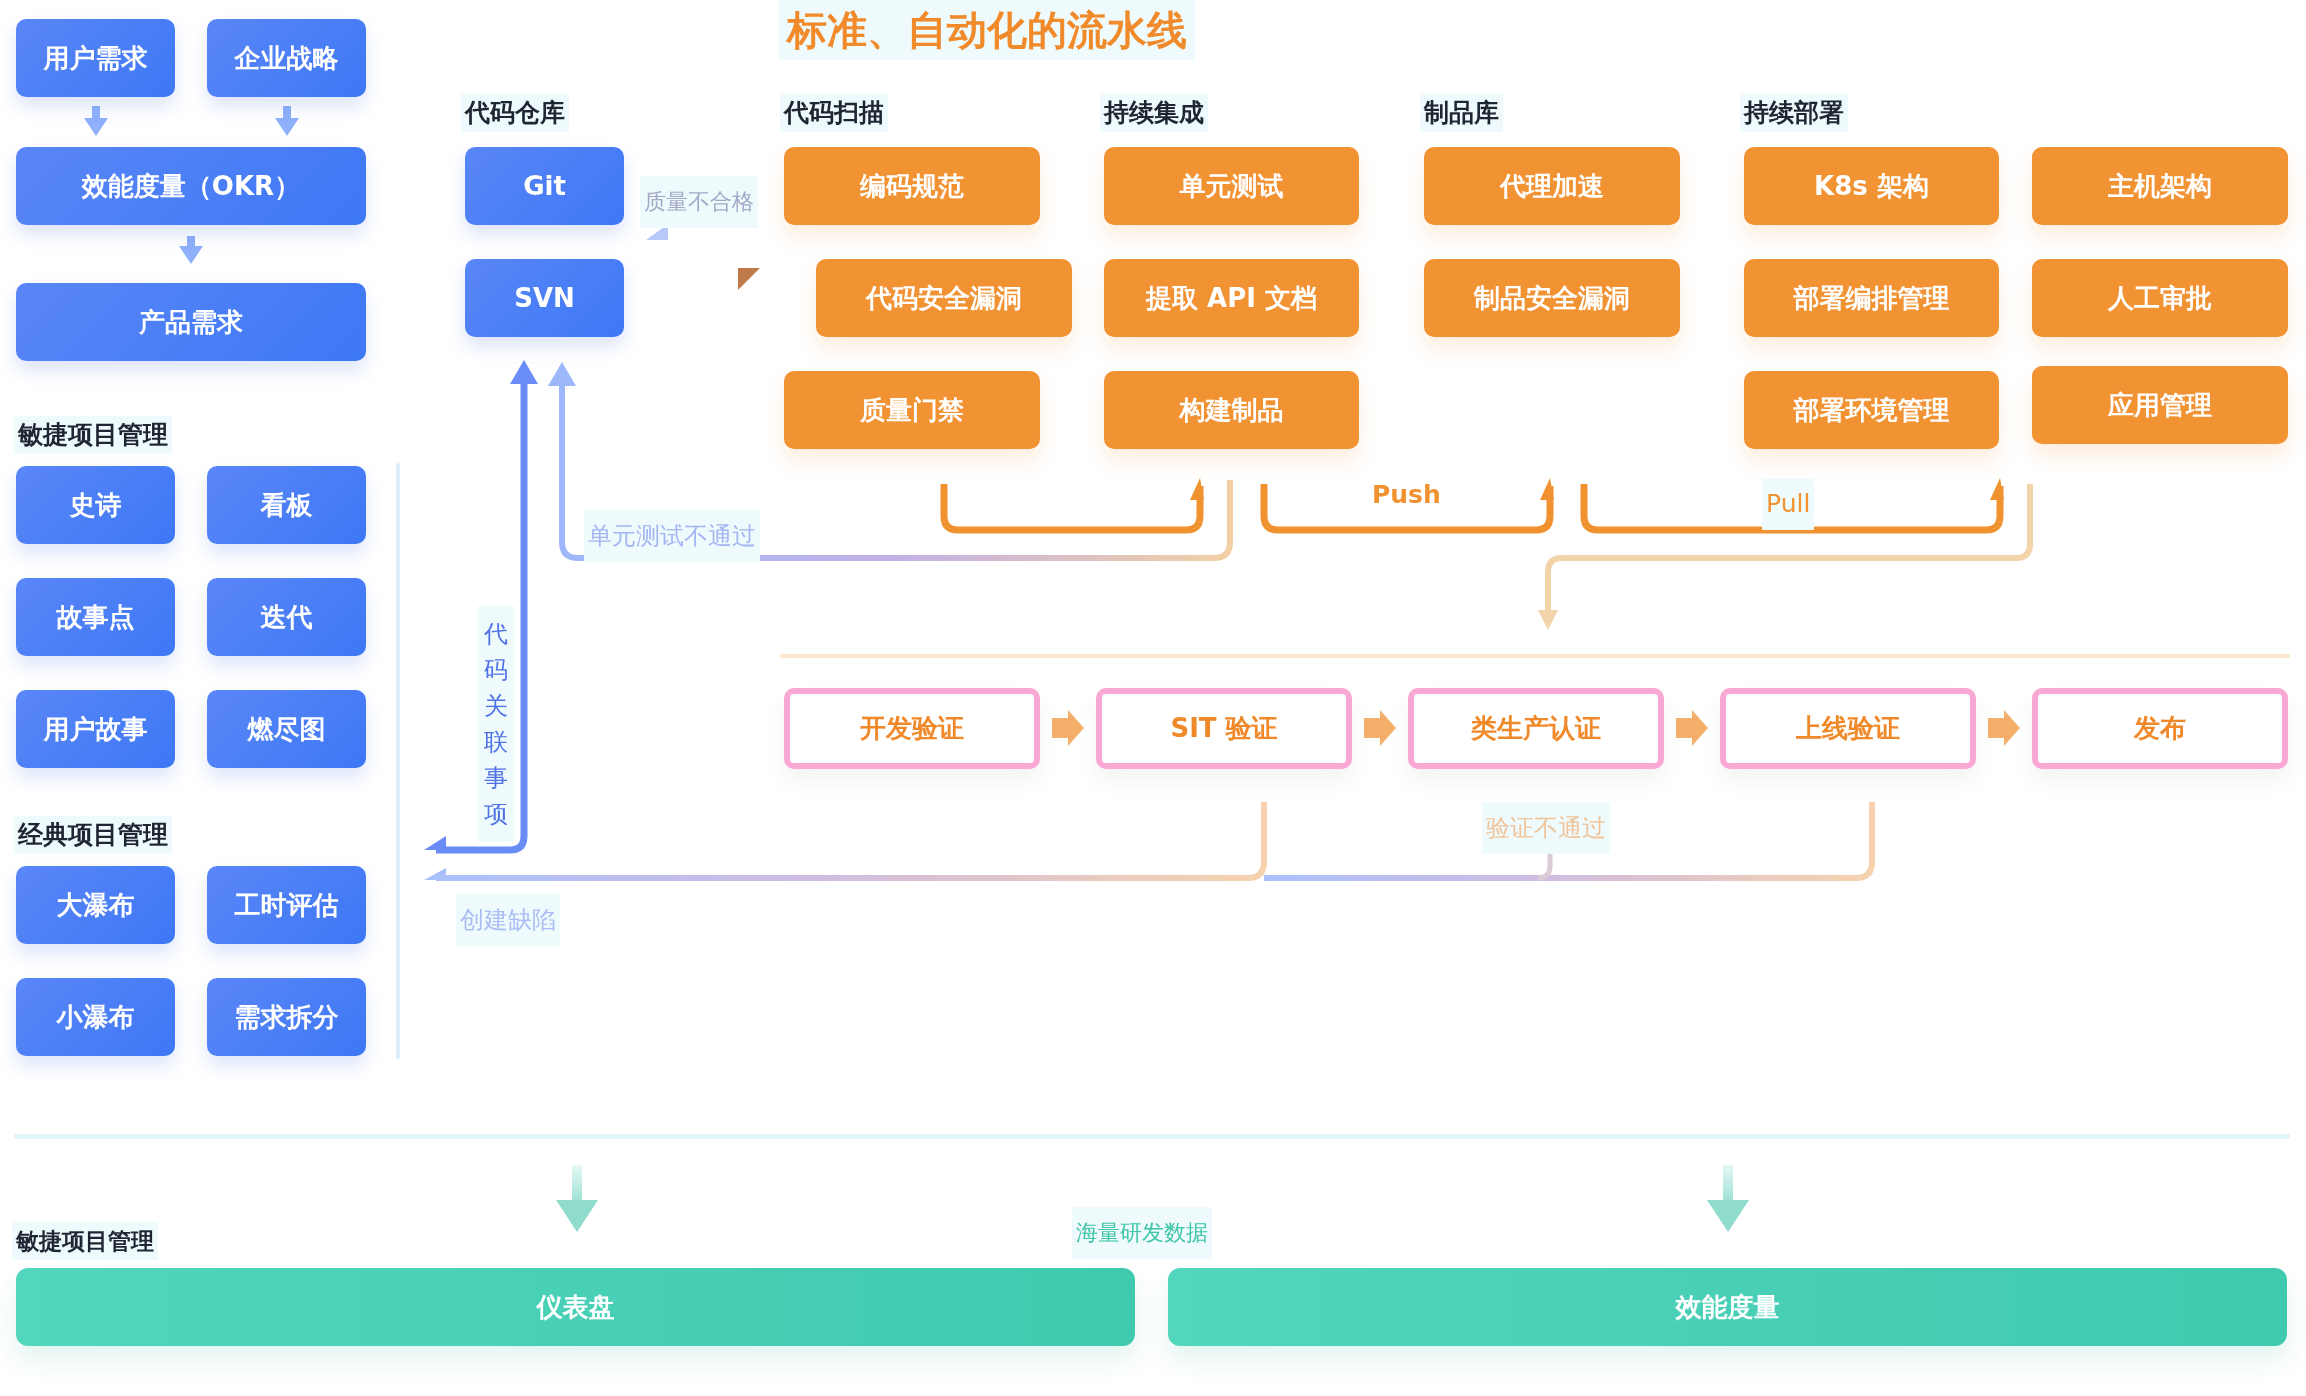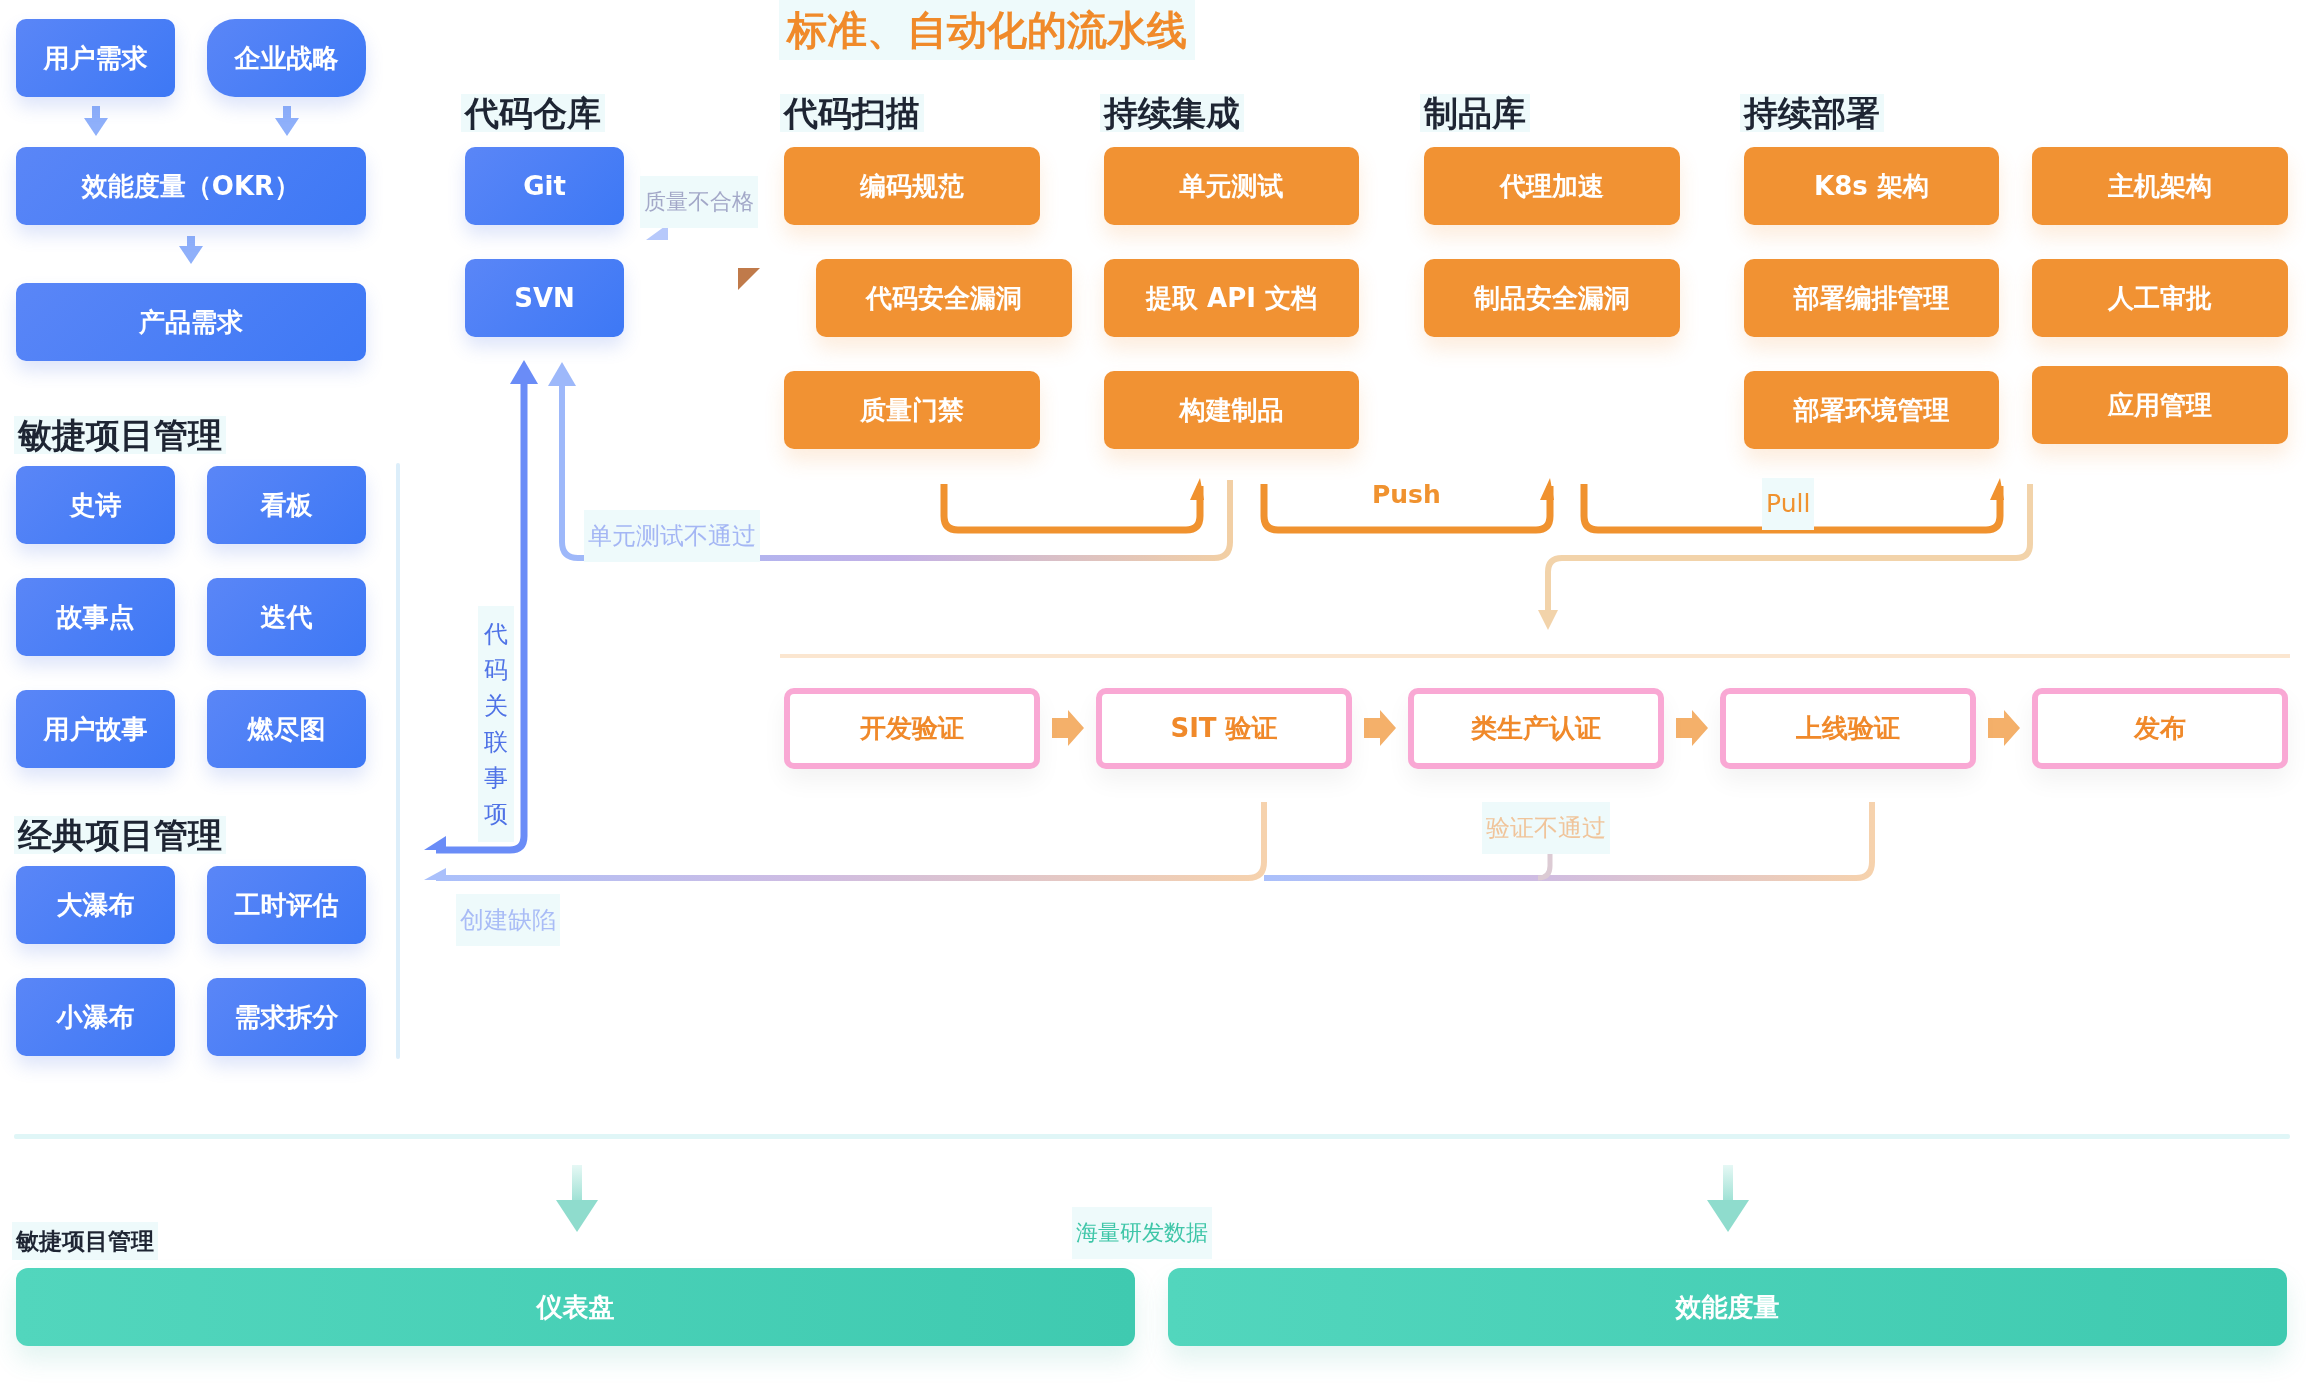--- a/index.html
+++ b/index.html
@@ -3,21 +3,21 @@
 <meta charset="utf-8">
 <style>
   html,body{margin:0;padding:0;background:#fff;}
   body{width:2306px;height:1396px;position:relative;overflow:hidden;font-family:"DejaVu Sans","Liberation Sans",sans-serif;}
   .abs{position:absolute;}
   .box{position:absolute;display:flex;align-items:center;justify-content:center;border-radius:10px;color:#fff;font-size:26px;font-weight:bold;box-sizing:border-box;}
   .blue{background:linear-gradient(135deg,#5a86f7 0%,#3d78f5 100%);box-shadow:0 10px 18px rgba(70,110,230,0.18);}
   .orange{background:#f19233;box-shadow:0 12px 20px rgba(240,140,50,0.16);}
   .stage{background:#fff;color:#f0892a;border:6px solid #f9a8d4;box-shadow:0 12px 24px rgba(0,0,0,0.05);}
   .teal{background:linear-gradient(90deg,#52d6bd 0%,#3fcab0 100%);box-shadow:0 14px 24px rgba(60,180,160,0.15);border-radius:12px;}
-  .label{position:absolute;font-size:34px;font-weight:bold;color:#1e2533;background:#eefafb;padding:2px 4px;line-height:34px;}
+  .label{position:absolute;font-size:25px;font-weight:bold;color:#1e2533;background:#eefafb;padding:2px 4px;line-height:34px;}
   .title{position:absolute;font-size:40px;font-weight:bold;color:#f08a2a;background:#eefafb;padding:4px 8px;line-height:52px;}
   .note{position:absolute;font-size:24px;font-weight:normal;background:#eefafb;line-height:32px;padding:10px 4px;}
   svg.overlay{position:absolute;left:0;top:0;}
 </style>
 </head>
 <body>
 
 <svg class="overlay" width="2306" height="1396">
   <defs>
     <linearGradient id="gUnit" x1="0" x2="1" y1="0" y2="0">
@@ -103,21 +103,21 @@
     <rect x="572" y="1165" width="10" height="44" fill="url(#gTeal)"></rect>
       <polygon points="556,1200 598,1200 577,1232" fill="#8fdccd"></polygon>
     <rect x="1723" y="1165" width="10" height="44" fill="url(#gTeal)"></rect>
       <polygon points="1707,1200 1749,1200 1728,1232" fill="#8fdccd"></polygon>
   </g>
 </svg>
 
 <div class="title" style="left:779px;top:0px;">标准、自动化的流水线</div>
 
 <div class="box blue" style="left:16px;top:19px;width:159px;height:78px;">用户需求</div>
-<div class="box blue" style="left:207px;top:19px;width:159px;height:78px;border-radius:28px;">企业战略</div>
+<div class="box blue" style="left:207px;top:19px;width:159px;height:78px;">企业战略</div>
 <div class="box blue" style="left:16px;top:147px;width:350px;height:78px;">效能度量（OKR）</div>
 <div class="box blue" style="left:16px;top:283px;width:350px;height:78px;">产品需求</div>
 
 <div class="label" style="left:14px;top:416px;">敏捷项目管理</div>
 <div class="box blue" style="left:16px;top:466px;width:159px;height:78px;">史诗</div>
 <div class="box blue" style="left:207px;top:466px;width:159px;height:78px;">看板</div>
 <div class="box blue" style="left:16px;top:578px;width:159px;height:78px;">故事点</div>
 <div class="box blue" style="left:207px;top:578px;width:159px;height:78px;">迭代</div>
 <div class="box blue" style="left:16px;top:690px;width:159px;height:78px;">用户故事</div>
 <div class="box blue" style="left:207px;top:690px;width:159px;height:78px;">燃尽图</div>

